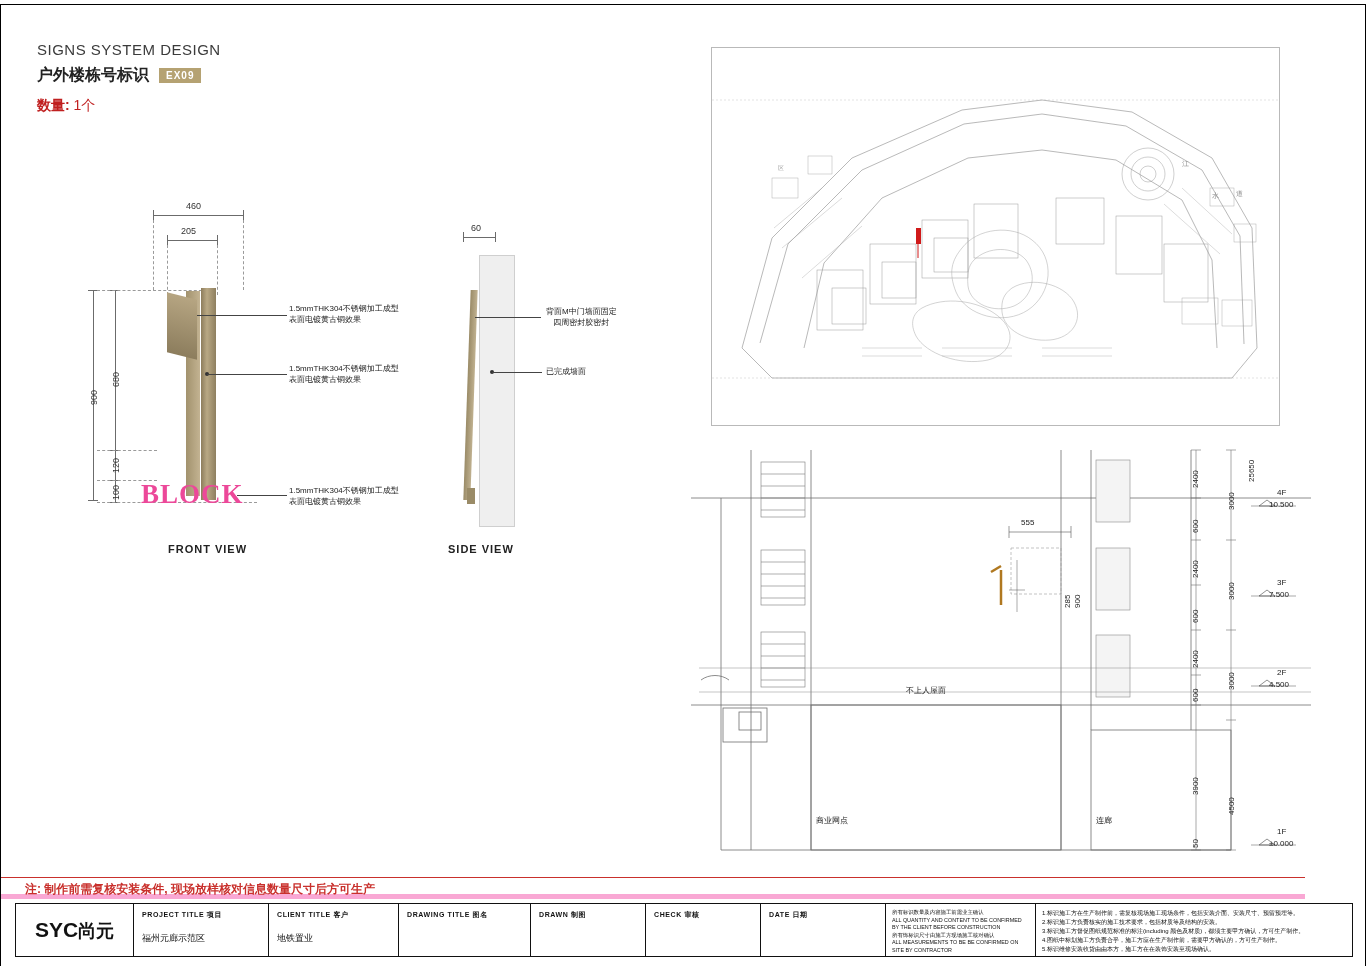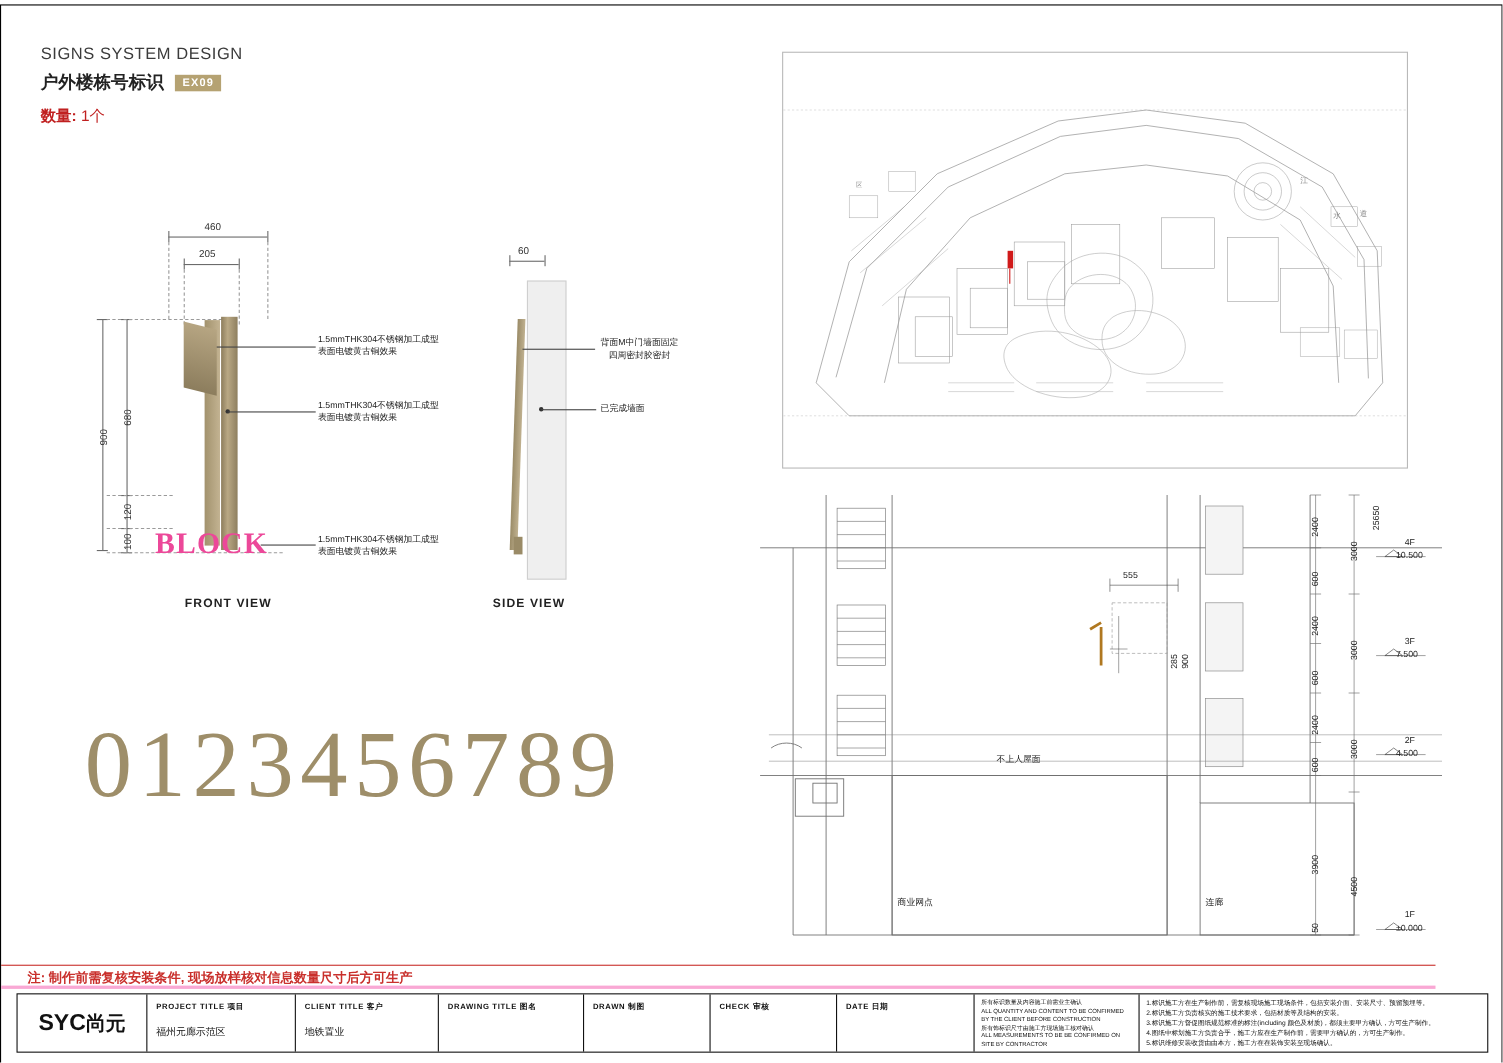--- a/index.html
+++ b/index.html
@@ -113,21 +113,21 @@
     position:absolute;left:690px;top:425px;width:620px;height:430px;
     background:#fff;overflow:hidden;
   }
   .fac-box svg{position:absolute;left:0;top:0;}
   .fac-txt{position:absolute;font-size:8px;color:#222;}
   .fac-txt.cn{font-size:8px;}
 
   
   .note{
     position:absolute;left:0;top:872px;width:1304px;height:22px;
-    border-top:1px solid #c9302c;border-bottom:3px solid #f9a8d4;
+    border-top:1px solid #c9302c;border-bottom:5px solid #f9a8d4;
     box-sizing:border-box;
   }
   .note span{
     position:absolute;left:24px;top:3px;font-size:12px;color:#c9302c;font-weight:bold;
   }
 
   
   .tblock{
     position:absolute;left:14px;top:898px;width:1338px;height:54px;
     border:1px solid #111;box-sizing:border-box;display:flex;
@@ -241,21 +241,20 @@
     <div>背面M中门墙面固定</div>
     <div>四周密封胶密封</div>
   </div>
 
   <div class="leaderdot" style="left:489px;top:365px;"></div>
   <div class="leader" style="left:491px;top:367px;width:50px;"></div>
   <div class="callout" style="left:545px;top:361px;">已完成墙面</div>
 
   <div class="side-label">SIDE VIEW</div>
 
-  <div class="numerals">0123456789</div>
 
   <div class="plan-box">
     <svg width="567" height="377" viewBox="0 0 567 377">
       <g stroke="#8a8a8a" fill="none" stroke-width="0.6">
         <path d="M30 300 L60 190 L140 110 L250 62 L330 52 L420 64 L500 110 L540 180 L545 300 L520 330 L60 330 Z"></path>
         <path d="M48 295 L76 196 L150 122 L252 76 L330 66 L414 78 L490 122 L528 188 L532 296"></path>
         <path d="M92 300 L112 215 L170 150 L256 110 L330 102 L404 112 L470 152 L500 212 L505 300"></path>
       </g>
       <g stroke="#9a9a9a" fill="none" stroke-width="0.5">
         <rect x="105" y="222" width="46" height="60"></rect>

